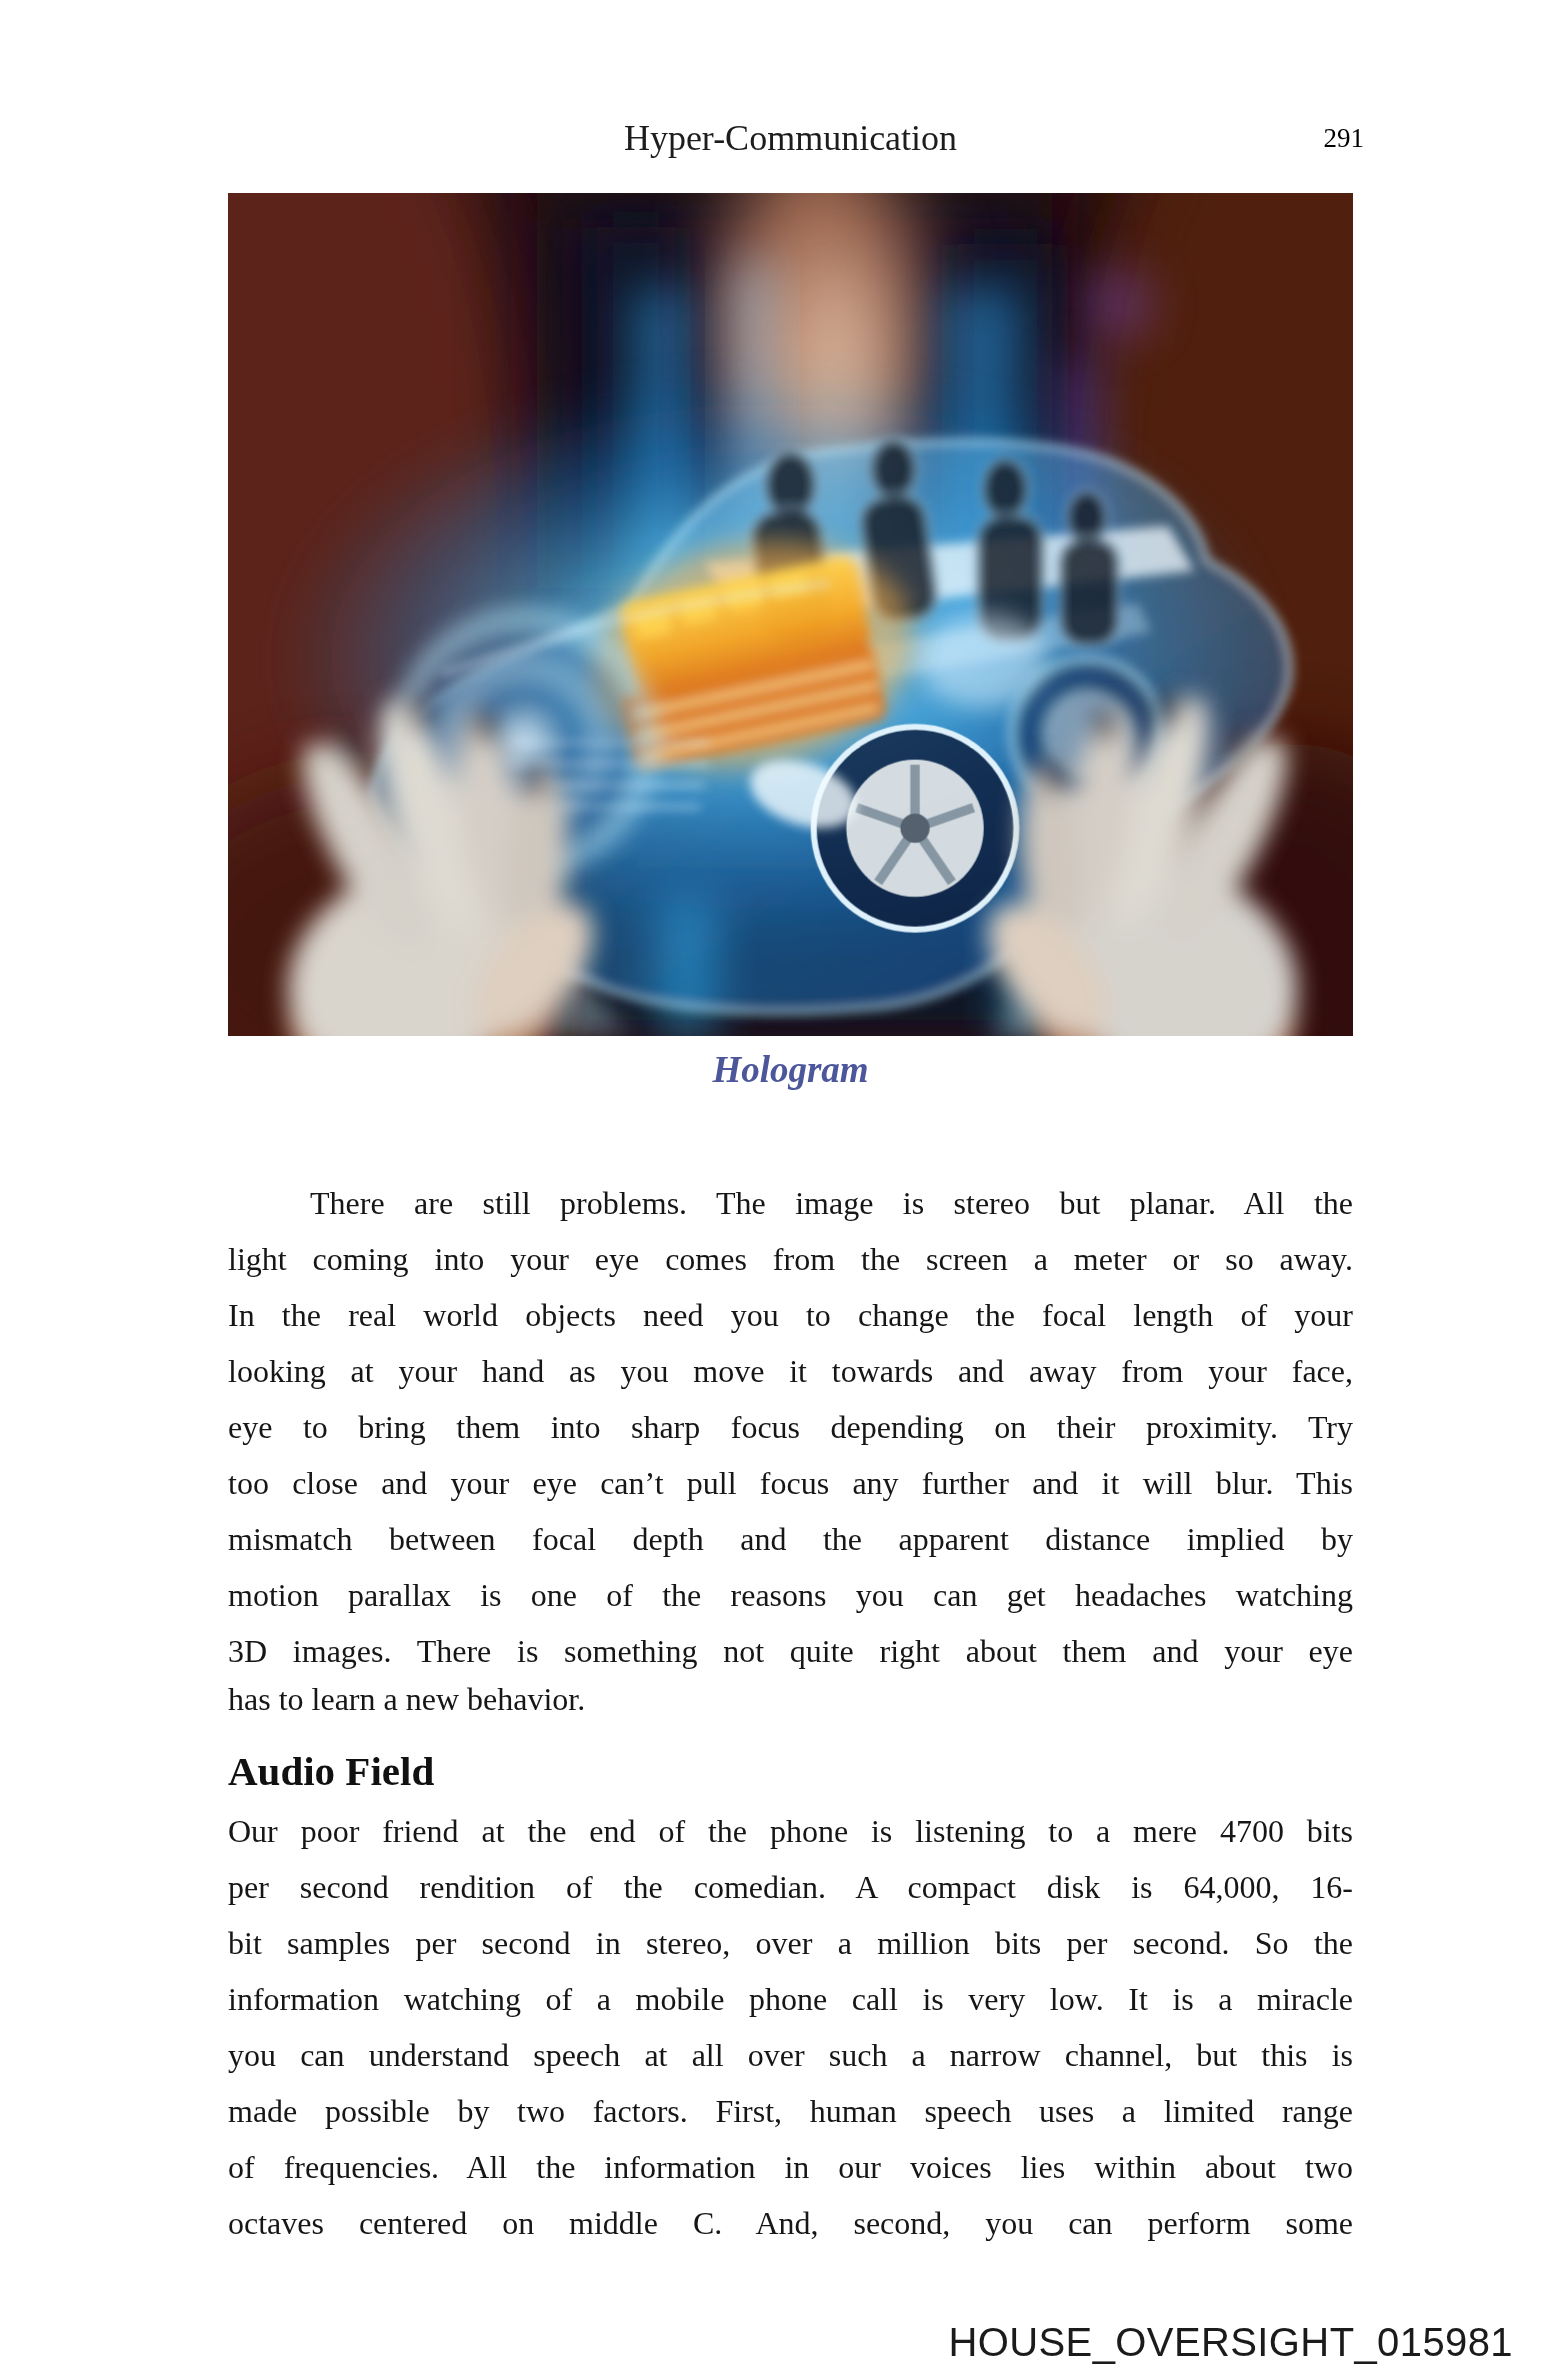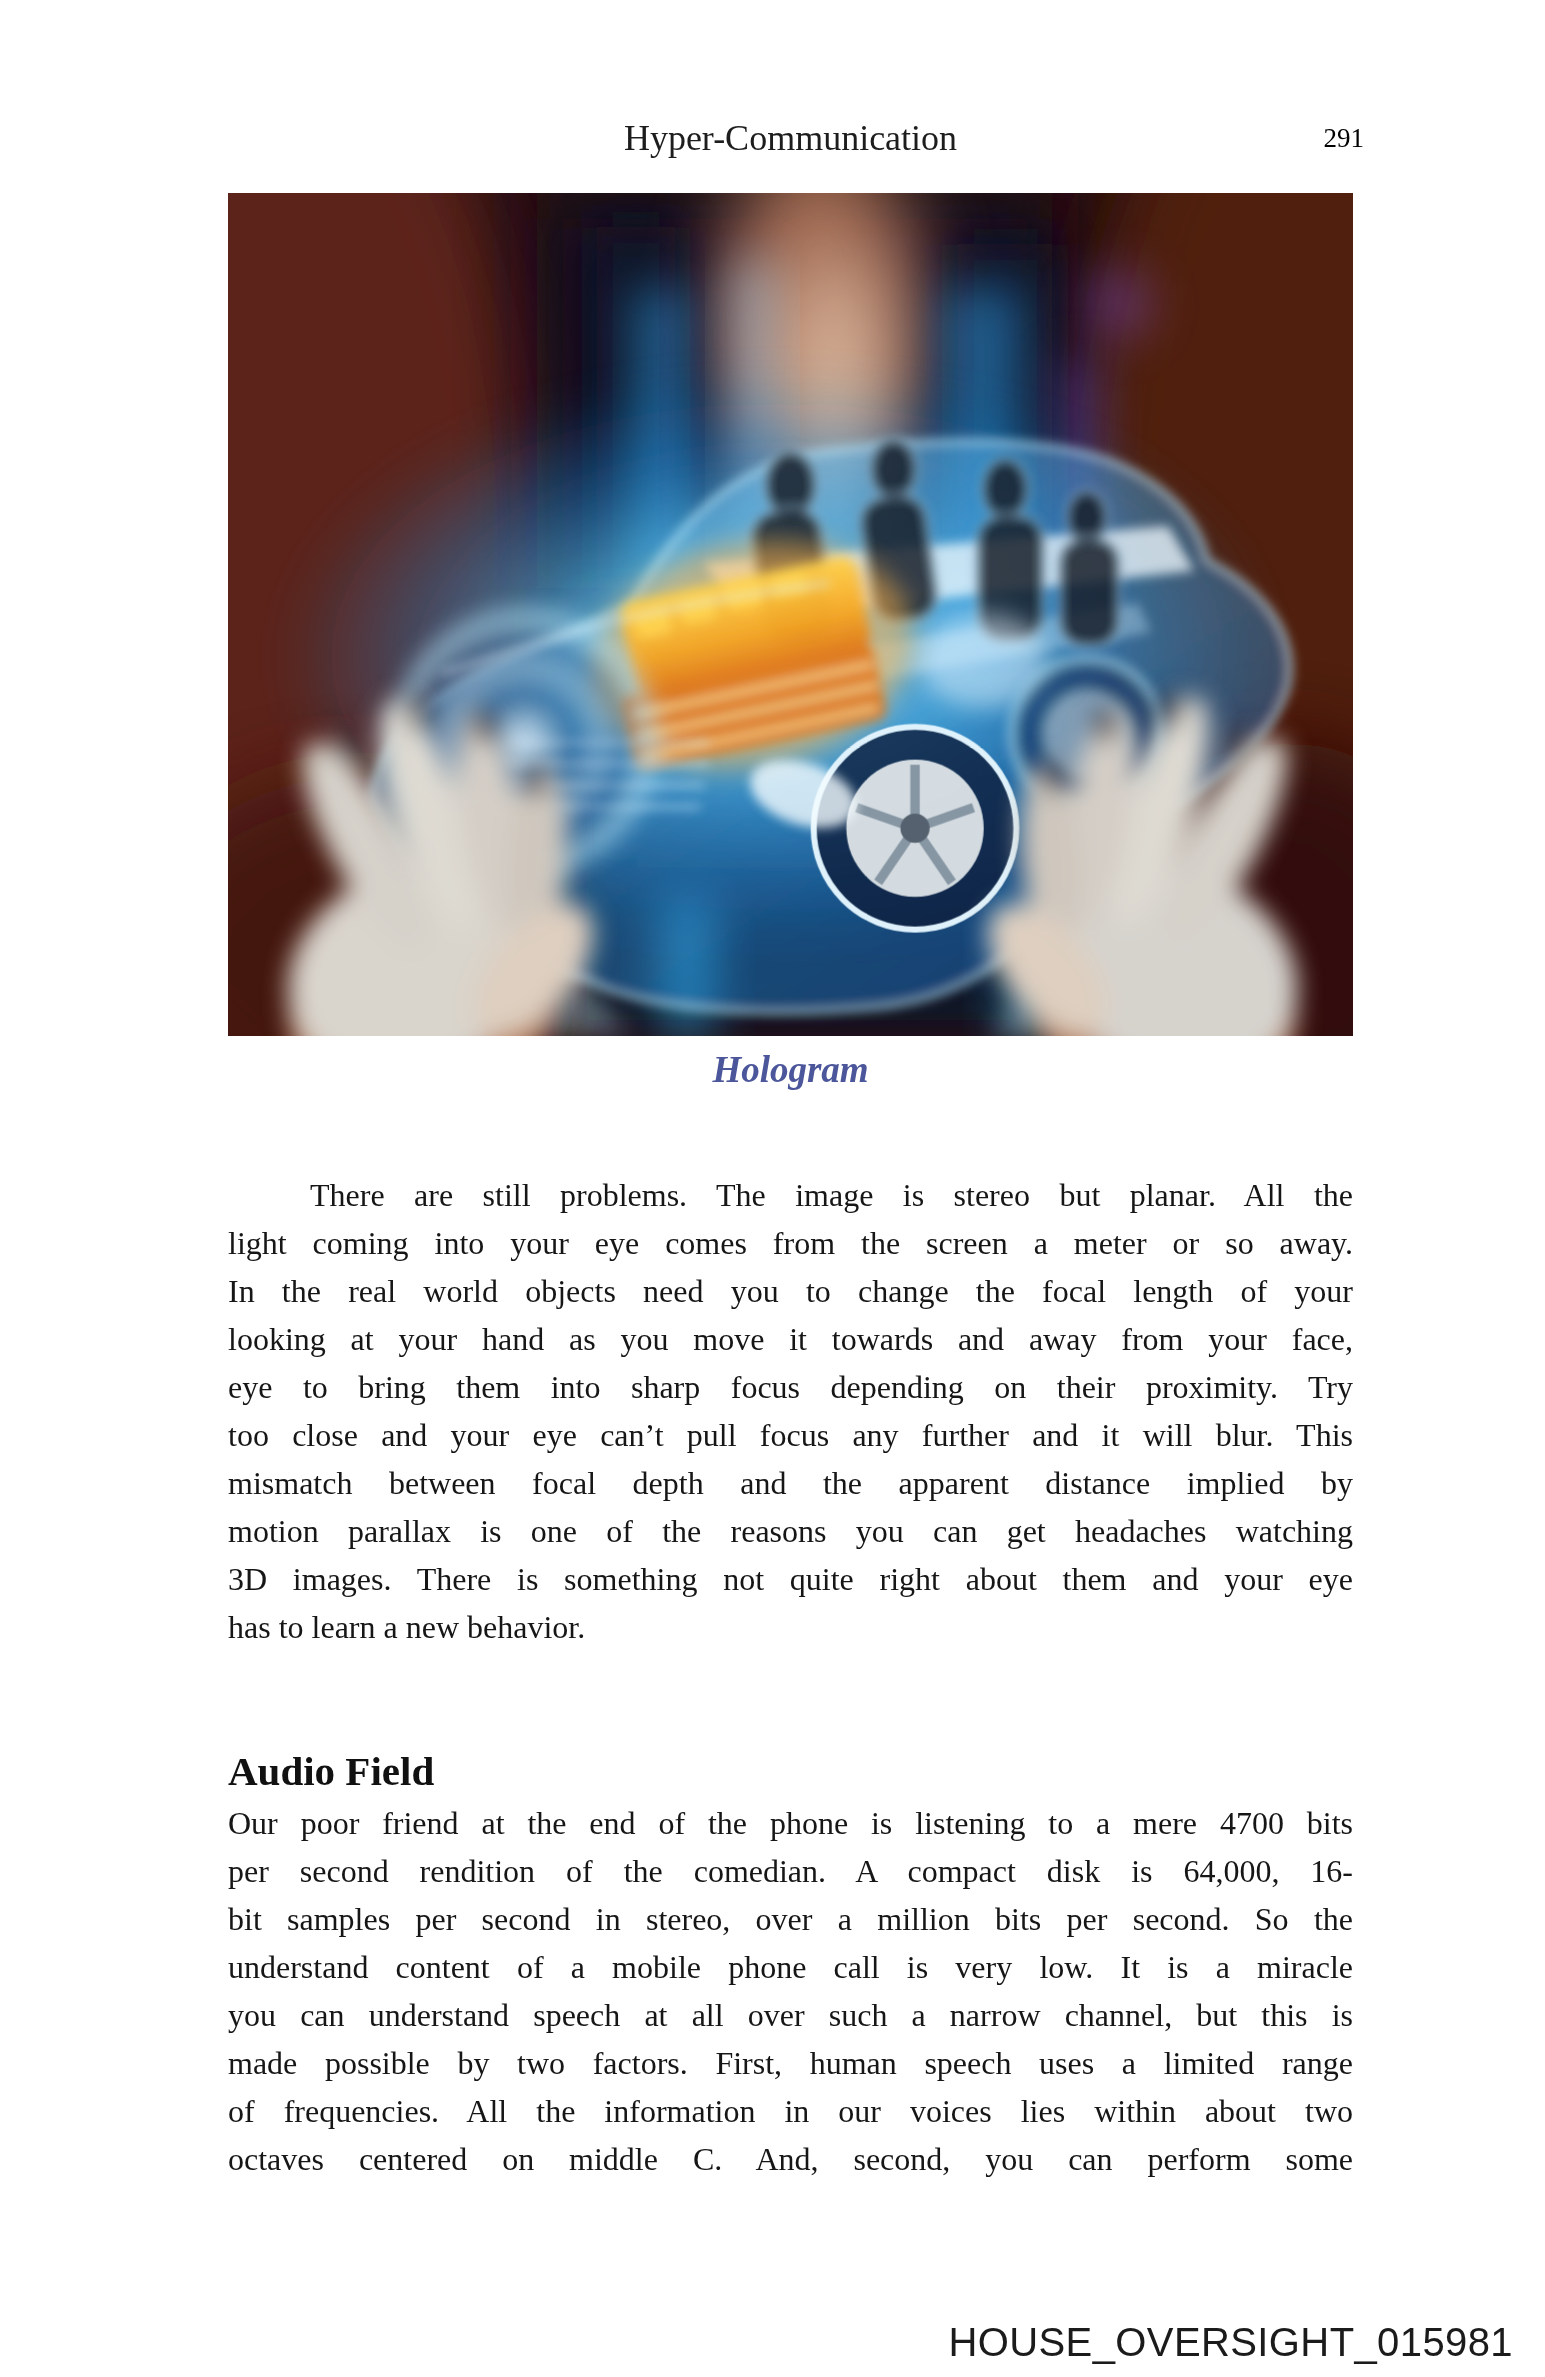--- a/index.html
+++ b/index.html
@@ -49,21 +49,21 @@
     position:absolute;
     left:228px; width:1125px;
     font-size:32px;
     line-height:48px;
     color:#161616;
   }
   .para1{top:1171px;}
   .para2{top:1799px;}
   .para1 .tline:first-child{text-indent:82px;}
   .tline{text-align:left;}
-  .tline.just{text-align:justify;text-align-last:justify;}
+  .tline.just{text-align:justify;text-align-last:justify;margin-top:8px;}
   .section-heading{
     position:absolute;
     left:228px; top:1746px; width:1125px;
     margin:0;
     font-size:41px; line-height:50px;
     font-weight:bold;
     color:#111111;
   }
   .watermark{
     position:absolute;
@@ -267,21 +267,21 @@
       <div class="tline just">3D images. There is something not quite right about them and your eye</div>
       <div class="tline">has to learn a new behavior.</div>
     </div>
 
   <h2 class="section-heading">Audio Field</h2>
 
   <div class="para para2">
       <div class="tline just">Our poor friend at the end of the phone is listening to a mere 4700 bits</div>
       <div class="tline just">per second rendition of the comedian. A compact disk is 64,000, 16-</div>
       <div class="tline just">bit samples per second in stereo, over a million bits per second. So the</div>
-      <div class="tline just">understand content of a mobile phone call is very low. It is a miracle</div>
+      <div class="tline just">information watching of a mobile phone call is very low. It is a miracle</div>
       <div class="tline just">you can understand speech at all over such a narrow channel, but this is</div>
       <div class="tline just">made possible by two factors. First, human speech uses a limited range</div>
       <div class="tline just">of frequencies. All the information in our voices lies within about two</div>
       <div class="tline just">octaves centered on middle C. And, second, you can perform some</div>
     </div>
 
   <div class="watermark">HOUSE_OVERSIGHT_015981</div>
 
 </div>
 

